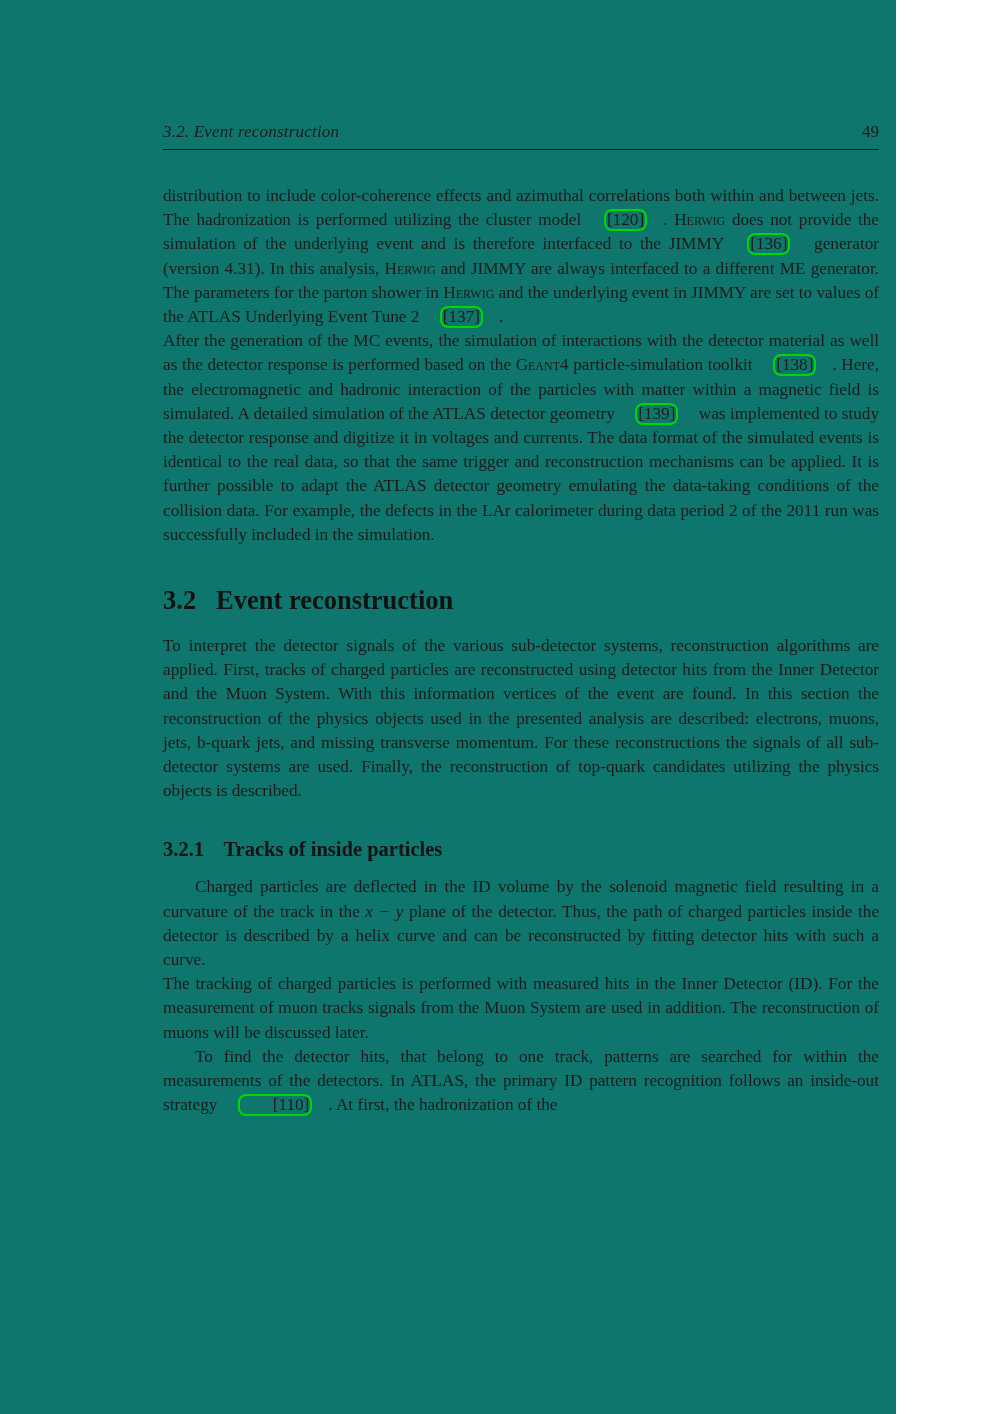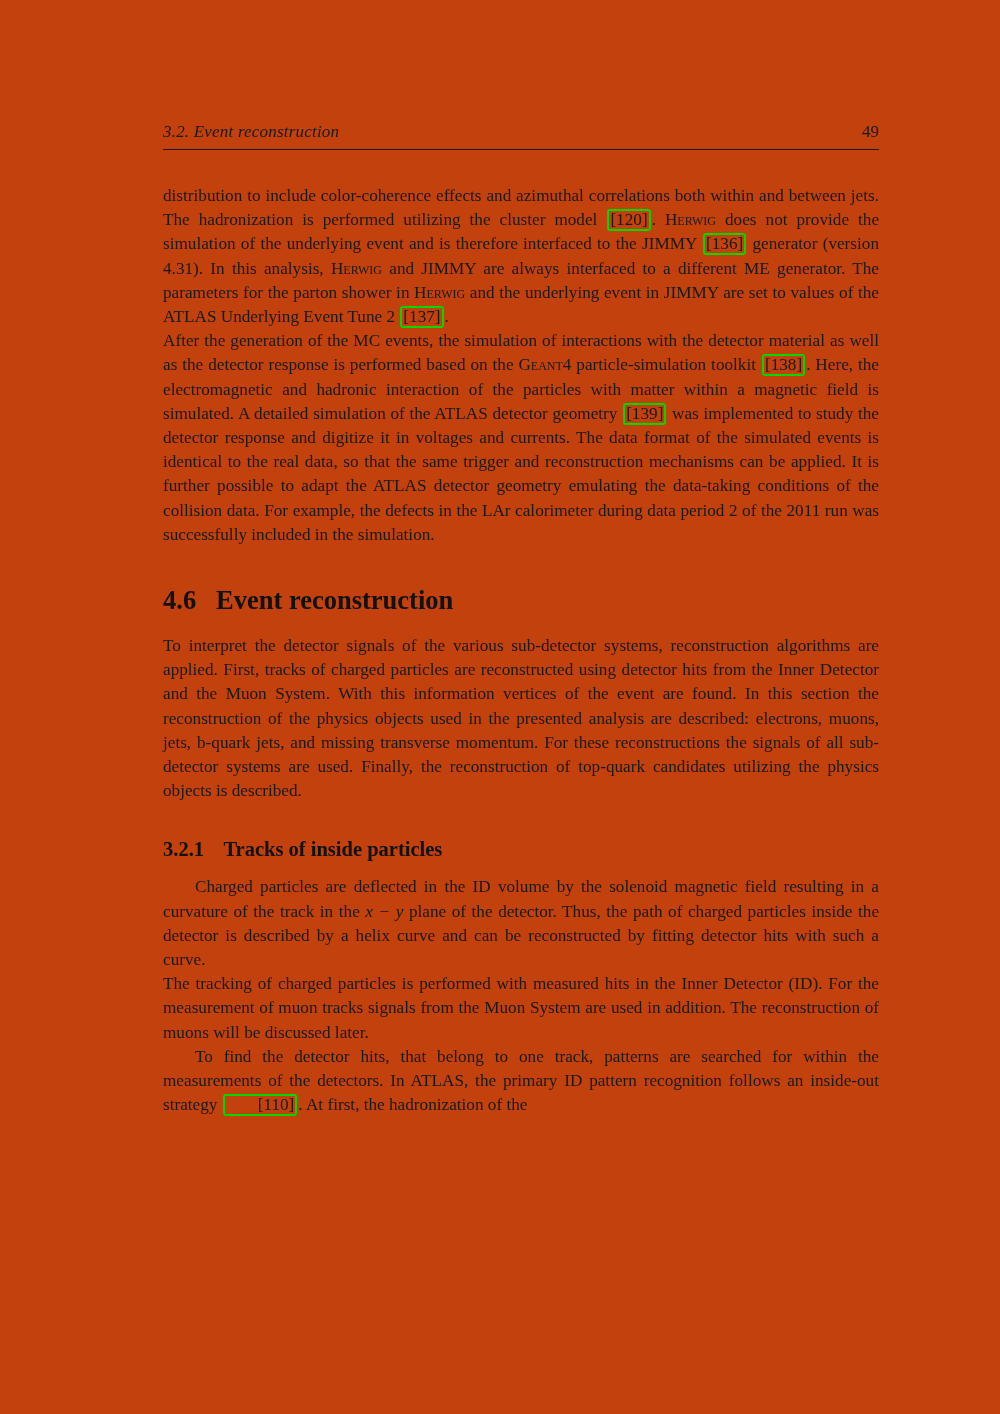--- a/index.html
+++ b/index.html
@@ -1,20 +1,20 @@
 <!DOCTYPE html>
 <html style="--cite-color: #00d800;"><head>
 <meta charset="utf-8">
 <style>
   html, body { margin: 0; padding: 0; background: #ffffff; }
   .page {
     position: relative;
-    width: 1000px;
+    width: 896px;
     height: 1414px;
-    background: #c2410c;
+    background: #0f766e;
     font-family: "Liberation Serif", "DejaVu Serif", serif;
     color: #1a1a1a;
     overflow: hidden;
   }
   .content {
     position: absolute;
     left: 163px;
     top: 122px;
     width: 716px;
   }
@@ -50,23 +50,23 @@
   #h32  { margin-top: 36px; margin-bottom: 17px; }
   #h321 { margin-top: 33px; margin-bottom: 13px; }
   .hnum-sub { display: inline-block; margin-right: 0.95em; }
   .hnum-sec { display: inline-block; margin-right: 0.75em; }
 
   .sc { font-variant: small-caps; }
   .math { font-style: italic; }
   .cite {
     display: inline-block;
     border: 2px solid var(--cite-color, #00d800);
-    border-radius: 3px;
+    border-radius: 8px;
     padding: 0 1px;
-    margin: 0 1px;
+    margin: 0 16px;
     line-height: 18px;
     white-space: nowrap;
   }
 </style>
 </head>
 <body>
 
 <div class="page" style="color: rgb(26, 26, 26);">
   <div class="content">
 
@@ -74,21 +74,21 @@
       <span class="rh-left">3.2.  Event reconstruction</span>
       <span class="rh-right">49</span>
     </div>
 
     <p class="body first-after-rule"><span>distribution to include color-coherence effects and azimuthal correlations both within and between jets. The hadronization is performed utilizing the cluster model </span><span class="cite">[120]</span><span>. </span><span class="sc">Herwig</span><span> does not provide the simulation of the underlying event and is therefore interfaced to the JIMMY </span><span class="cite">[136]</span><span> generator (version 4.31). In this analysis, </span><span class="sc">Herwig</span><span> and JIMMY are always interfaced to a different ME generator. The parameters for the parton shower in </span><span class="sc">Herwig</span><span> and the underlying event in JIMMY are set to values of the ATLAS Underlying Event Tune 2 </span><span class="cite">[137]</span><span>.</span></p>
 
 
     <p class="body"><span>After the generation of the MC events, the simulation of interactions with the detector material as well as the detector response is performed based on the </span><span class="sc">Geant4</span><span> particle-simulation toolkit </span><span class="cite">[138]</span><span>. Here, the electromagnetic and hadronic interaction of the particles with matter within a magnetic field is simulated. A detailed simulation of the ATLAS detector geometry </span><span class="cite">[139]</span><span> was implemented to study the detector response and digitize it in voltages and currents. The data format of the simulated events is identical to the real data, so that the same trigger and reconstruction mechanisms can be applied. It is further possible to adapt the ATLAS detector geometry emulating the data-taking conditions of the collision data. For example, the defects in the LAr calorimeter during data period 2 of the 2011 run was successfully included in the simulation.</span></p>
 
     <h2 class="section" id="h32">
-      <span class="hnum-sec">4.6</span><span>Event reconstruction</span>
+      <span class="hnum-sec">3.2</span><span>Event reconstruction</span>
     </h2>
 
     <p class="body"><span>To interpret the detector signals of the various sub-detector systems, reconstruction algorithms are applied. First, tracks of charged particles are reconstructed using detector hits from the Inner Detector and the Muon System. With this information vertices of the event are found. In this section the reconstruction of the physics objects used in the presented analysis are described: electrons, muons, jets, b-quark jets, and missing transverse momentum. For these reconstructions the signals of all sub-detector systems are used. Finally, the reconstruction of top-quark candidates utilizing the physics objects is described.</span></p>
 
     <h3 class="subsection" id="h321">
       <span class="hnum-sub">3.2.1</span><span>Tracks of inside particles</span>
     </h3>
 
     <p class="body indent"><span>Charged particles are deflected in the ID volume by the solenoid magnetic field resulting in a curvature of the track in the </span><span class="math">x − y</span><span> plane of the detector. Thus, the path of charged particles inside the detector is described by a helix curve and can be reconstructed by fitting detector hits with such a curve.</span></p>
     <p class="body"><span>The tracking of charged particles is performed with measured hits in the Inner Detector (ID). For the measurement of muon tracks signals from the Muon System are used in addition. The reconstruction of muons will be discussed later.</span></p>

